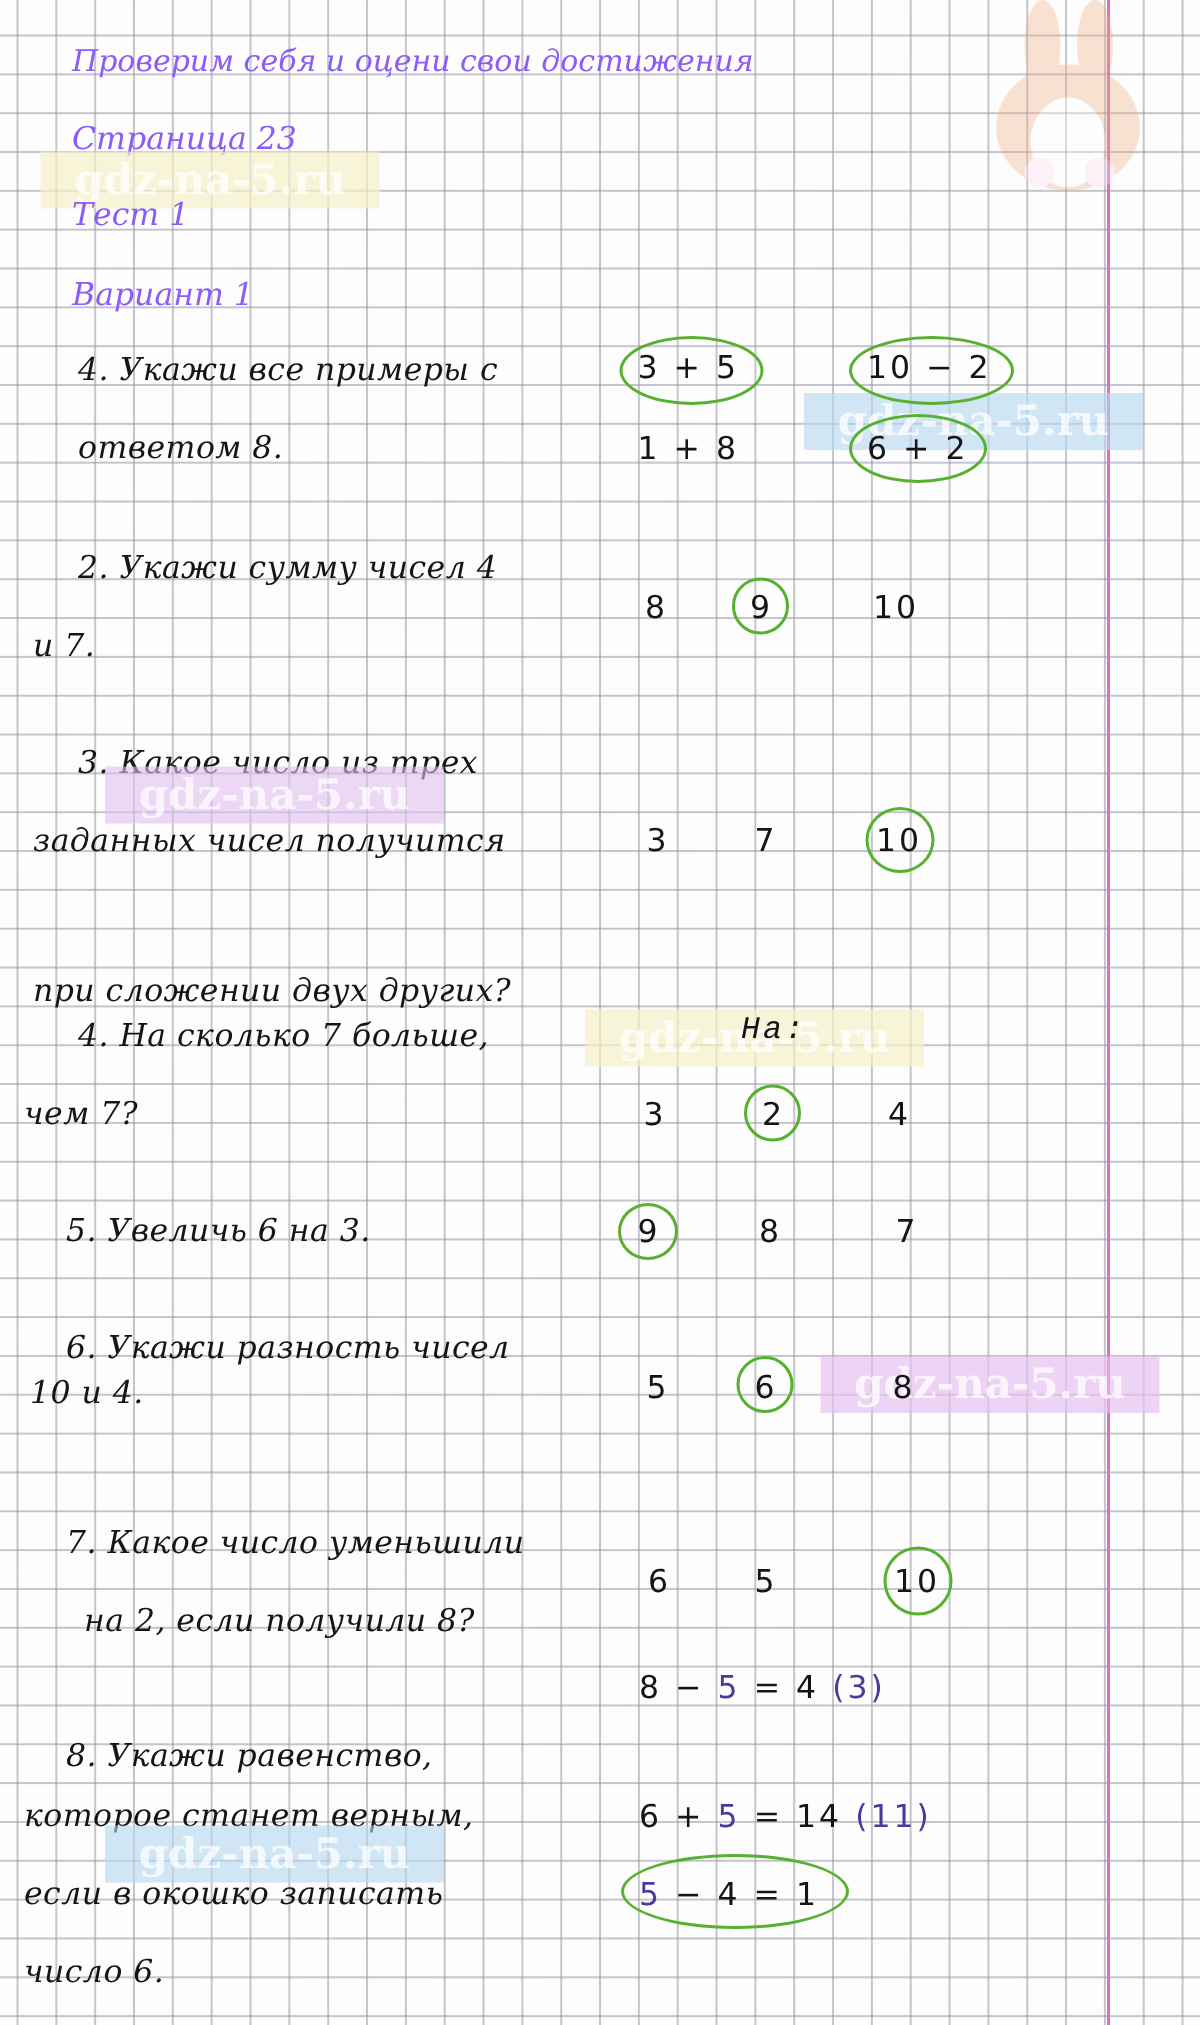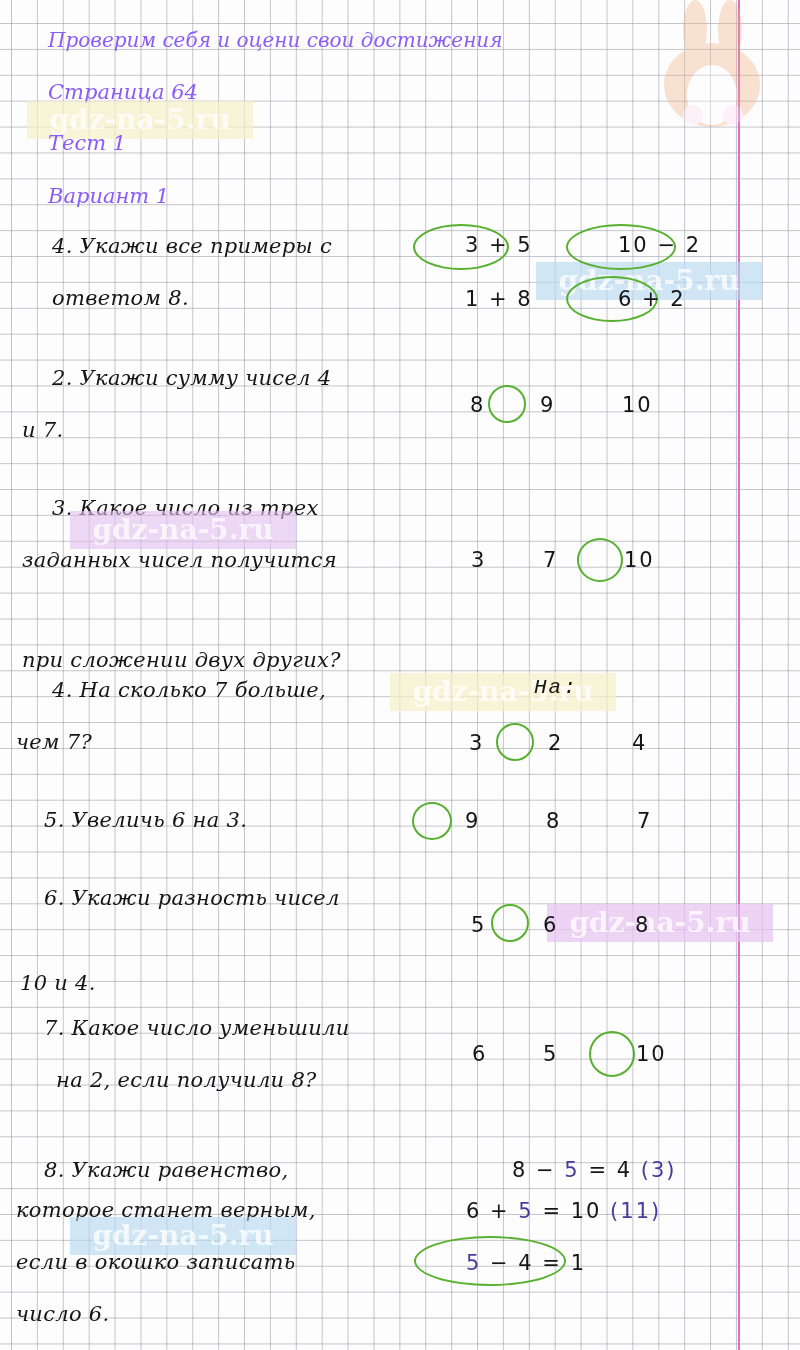--- a/index.html
+++ b/index.html
@@ -13,21 +13,21 @@
     background-position: 11px 23px;
     font-family: "DejaVu Serif", serif;
   }
   .margin-line {
     position: absolute; left: 738px; top: 0; width: 2px; height: 1350px;
     background: #e26bc6;
   }
   .abs { position: absolute; white-space: nowrap; }
   .hdr { color: #8b5cf6; font-style: italic; font-size: 21px; font-family: "DejaVu Serif", serif; }
   .q { color: #151515; font-style: italic; font-size: 21px; letter-spacing: 0.3px; font-family: "DejaVu Serif", serif; }
-  .ans { color: #151515; font-size: 21px; font-family: "DejaVu Sans", sans-serif; letter-spacing: 2px; padding-left: 40px; }
+  .ans { color: #151515; font-size: 21px; font-family: "DejaVu Sans", sans-serif; letter-spacing: 2px; }
   .purple { color: #4a3a9a; }
   .circle {
     position: absolute; border: 2.5px solid #58b030; border-radius: 50%;
     box-sizing: border-box;
   }
   .wm {
     position: absolute; height: 38px;
     color: rgba(255,255,255,0.75); font-size: 28px; font-weight: bold;
     font-family: "DejaVu Serif", serif; text-align: center; line-height: 38px;
   }
@@ -44,21 +44,21 @@
 <svg class="mascot" viewBox="0 0 110 130">
   <ellipse cx="40" cy="30" rx="12" ry="30" fill="#f0b080"></ellipse>
   <ellipse cx="75" cy="30" rx="12" ry="30" fill="#f0b080"></ellipse>
   <ellipse cx="57" cy="85" rx="48" ry="42" fill="#f0b080"></ellipse>
   <ellipse cx="57" cy="95" rx="25" ry="30" fill="#fff"></ellipse>
   <circle cx="38" cy="115" r="10" fill="#fde"></circle>
   <circle cx="78" cy="115" r="10" fill="#fde"></circle>
 </svg>
 
 <div class="abs hdr" style="left:48px; top:28px; font-size:20px;">Проверим себя и оцени свои достижения</div>
-<div class="abs hdr" style="left:48px; top:80px;">Страница 64</div>
+<div class="abs hdr" style="left:48px; top:80px;">Страница 23</div>
 <div class="wm" style="left:27px; top:101px; width:226px; background:rgba(245,240,200,0.7);">gdz-na-5.ru</div>
 <div class="abs hdr" style="left:48px; top:131px;">Тест 1</div>
 <div class="abs hdr" style="left:48px; top:184px;">Вариант 1</div>
 
 <div class="abs q" style="left:52px; top:234px;">4. Укажи все примеры с</div>
 <div class="abs q" style="left:52px; top:286px;">ответом 8.</div>
 <div class="wm" style="left:536px; top:262px; width:226px; background:rgba(180,215,240,0.6);">gdz-na-5.ru</div>
 <div class="circle" style="left:413px; top:224px; width:96px; height:46px;"></div>
 <div class="abs ans" style="left:425px; top:233px;">3 + 5</div>
 <div class="circle" style="left:566px; top:224px; width:110px; height:46px;"></div>
@@ -92,51 +92,51 @@
 <div class="abs ans" style="left:508px; top:731px;">2</div>
 <div class="abs ans" style="left:592px; top:731px;">4</div>
 
 <div class="abs q" style="left:44px; top:808px;">5. Увеличь 6 на 3.</div>
 <div class="circle" style="left:412px; top:802px; width:40px; height:38px;"></div>
 <div class="abs ans" style="left:425px; top:809px;">9</div>
 <div class="abs ans" style="left:506px; top:809px;">8</div>
 <div class="abs ans" style="left:597px; top:809px;">7</div>
 
 <div class="abs q" style="left:44px; top:886px;">6. Укажи разность чисел</div>
-<div class="abs q" style="left:20px; top:971px;">10 и 4.</div>
+<div class="abs q" style="left:20px; top:916px;">10 и 4.</div>
 <div class="wm" style="left:547px; top:904px; width:226px; background:rgba(230,190,240,0.65);">gdz-na-5.ru</div>
 <div class="abs ans" style="left:431px; top:913px;">5</div>
 <div class="circle" style="left:491px; top:904px; width:38px; height:38px;"></div>
 <div class="abs ans" style="left:503px; top:913px;">6</div>
 <div class="abs ans" style="left:595px; top:913px;">8</div>
 
 <div class="abs q" style="left:44px; top:1016px;">7. Какое число уменьшили</div>
 <div class="abs q" style="left:16px; top:1068px;margin-left:40px;">на 2, если получили 8?</div>
 <div class="abs ans" style="left:432px; top:1042px;">6</div>
 <div class="abs ans" style="left:503px; top:1042px;">5</div>
 <div class="circle" style="left:589px; top:1031px; width:46px; height:46px;"></div>
 <div class="abs ans" style="left:596px; top:1042px;">10</div>
 
 <div class="abs q" style="left:44px; top:1146px;margin-top:12px;">8. Укажи равенство,</div>
 <div class="abs q" style="left:16px; top:1198px;">которое станет верным,</div>
 <div class="wm" style="left:70px; top:1217px; width:226px; background:rgba(180,215,240,0.6);">gdz-na-5.ru</div>
 <div class="abs q" style="left:16px; top:1250px;">если в окошко записать</div>
 <div class="abs q" style="left:16px; top:1302px;">число 6.</div>
 
-<div class="abs ans" style="left:426px; top:1158px;margin-left:46px;">
+<div class="abs ans" style="left:426px; top:1113px;">
   <span>8</span>
   <span>−</span>
   <span class="purple">5</span>
   <span>= 4</span>
   <span class="purple">(3)</span>
 </div>
 <div class="abs ans" style="left:426px; top:1199px;">
   <span>6</span>
   <span>+</span>
   <span class="purple">5</span>
-  <span>= 10</span>
+  <span>= 14</span>
   <span class="purple">(11)</span>
 </div>
 <div class="circle" style="left:414px; top:1236px; width:152px; height:50px;"></div>
 <div class="abs ans" style="left:426px; top:1251px;">
   <span class="purple">5</span>
   <span>− 4 = 1</span>
 </div>
 
 </body></html>

